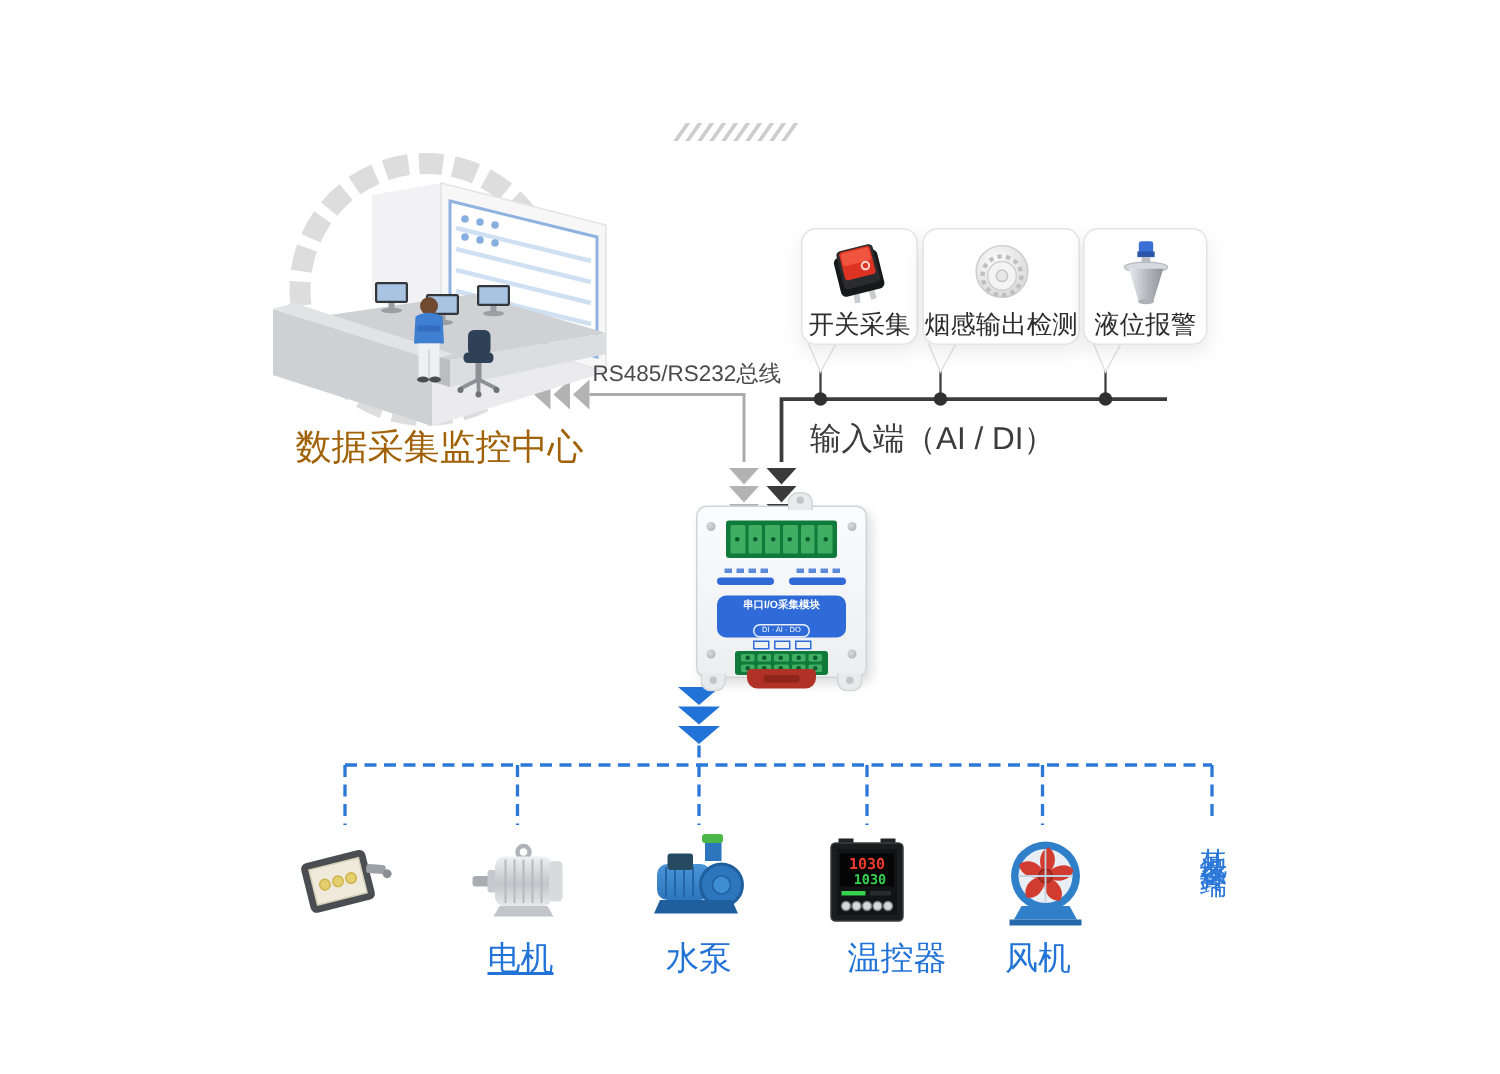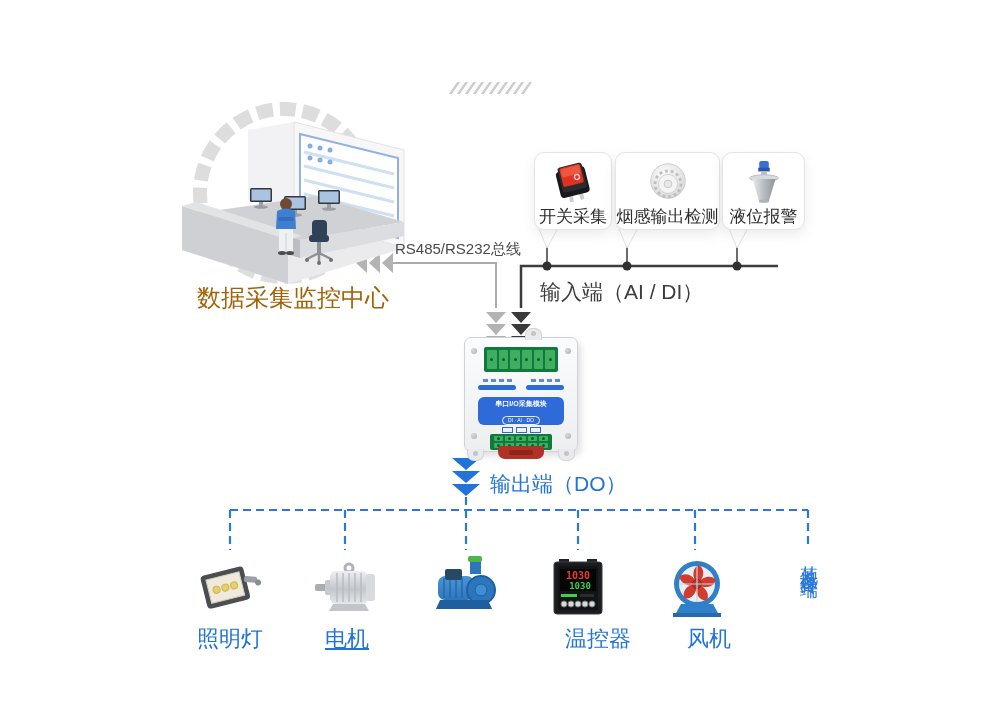--- a/index.html
+++ b/index.html
@@ -294,34 +294,32 @@
         <div class="cell"></div>
       <div class="cell"></div>
         <div class="cell"></div>
         <div class="cell"></div>
         <div class="cell"></div>
         <div class="cell"></div>
     </div>
     <div class="dev-conn"></div>
   </div>
 
-  <div class="abs output-label">输出端（DO）</div>
 
   <svg class="abs out-icon" style="left:196px;" width="68" height="68" viewBox="0 0 68 68">
     <g transform="rotate(-14 32 36)">
       <rect x="8" y="16" width="44" height="34" rx="4" fill="#4a4e52"></rect>
       <rect x="13" y="21" width="34" height="24" fill="#efeadb" stroke="#d6d0b8"></rect>
       <circle cx="21" cy="33" r="3.5" fill="#e6d06e" stroke="#cdb44e"></circle>
       <circle cx="30" cy="33" r="3.5" fill="#e6d06e" stroke="#cdb44e"></circle>
       <circle cx="39" cy="33" r="3.5" fill="#e6d06e" stroke="#cdb44e"></circle>
       <rect x="50" y="28" width="13" height="6" rx="2" fill="#9aa0a5" transform="rotate(18 56 31)"></rect>
       <circle cx="63" cy="36" r="3" fill="#878d92"></circle>
     </g>
   </svg>
-  <div class="abs out-label" style="left:160px;">照明灯</div>
 
   <svg class="abs out-icon" style="left:313px;" width="68" height="68" viewBox="0 0 68 68">
     <defs>
       <linearGradient id="mg" x1="0" y1="0" x2="0" y2="1">
         <stop offset="0" stop-color="#eef0f2"></stop>
           <stop offset=".55" stop-color="#c3c6ca"></stop>
           <stop offset="1" stop-color="#e6e8ea"></stop>
       </linearGradient>
     </defs>
     <rect x="2" y="30" width="12" height="7" rx="2" fill="#a9adb2"></rect>
@@ -343,20 +341,21 @@
     </defs>
     <rect x="38" y="6" width="11" height="14" fill="#2d76bd"></rect>
     <rect x="36" y="2" width="14" height="6" rx="2" fill="#4db648"></rect>
     <rect x="6" y="22" width="36" height="24" rx="7" fill="url(#pg)"></rect>
     <path d="M12,24 v20 M18,24 v20 M24,24 v20 M30,24 v20" stroke="#2565a5" stroke-width="1.3"></path>
     <rect x="13" y="15" width="17" height="11" rx="2" fill="#274a63"></rect>
     <circle cx="49" cy="36" r="14" fill="#2d76bd" stroke="#1f5f9e" stroke-width="2"></circle>
     <circle cx="49" cy="36" r="6" fill="#3d8ed2" stroke="#1f5f9e"></circle>
     <path d="M8,46 h48 l4,9 h-56 z" fill="#1f5f9e"></path>
   </svg>
+  <div class="abs out-label" style="left:396px;">水泵</div>
 
   <svg class="abs out-icon" style="left:544px;" width="68" height="68" viewBox="0 0 68 68">
     <rect x="15" y="5" width="10" height="6" fill="#222326"></rect>
     <rect x="43" y="5" width="10" height="6" fill="#222326"></rect>
     <rect x="10" y="8" width="48" height="52" rx="3" fill="#1b1c1e" stroke="#3c3d40"></rect>
     <rect x="14" y="12" width="40" height="44" fill="#121315"></rect>
     <rect x="16" y="15" width="36" height="22" fill="#050506"></rect>
     <text x="34" y="25" text-anchor="middle" font-family="DejaVu Sans Mono, monospace" font-size="10" font-weight="bold" fill="#ef3b2d">1030</text>
     <text x="36" y="35" text-anchor="middle" font-family="DejaVu Sans Mono, monospace" font-size="9" font-weight="bold" fill="#35d14f">1030</text>
     <rect x="17" y="40" width="16" height="3" fill="#35d14f"></rect>
@@ -377,17 +376,17 @@
       <path d="M36,30 C30,22 32,13 38,11 C44,15 44,24 36,30 Z" transform="rotate(72 36 30)"></path>
       <path d="M36,30 C30,22 32,13 38,11 C44,15 44,24 36,30 Z" transform="rotate(144 36 30)"></path>
       <path d="M36,30 C30,22 32,13 38,11 C44,15 44,24 36,30 Z" transform="rotate(216 36 30)"></path>
       <path d="M36,30 C30,22 32,13 38,11 C44,15 44,24 36,30 Z" transform="rotate(288 36 30)"></path>
     </g>
     <circle cx="36" cy="30" r="4.5" fill="#b8342a" stroke="#8f241b"></circle>
     <path d="M18,30 h36 M36,12 v36" stroke="#c3d2df" stroke-width="1.2"></path>
     <path d="M20,50 h32 l5,9 h-42 z" fill="#2f7fc9"></path>
     <rect x="12" y="59" width="48" height="4" fill="#266aab"></rect>
   </svg>
-  <div class="abs out-label" style="left:639px;">风机</div>
+  <div class="abs out-label" style="left:622px;">风机</div>
 
   <div class="abs other-terminal">其他设备终端</div>
 
 </div>
 
 </body></html>

